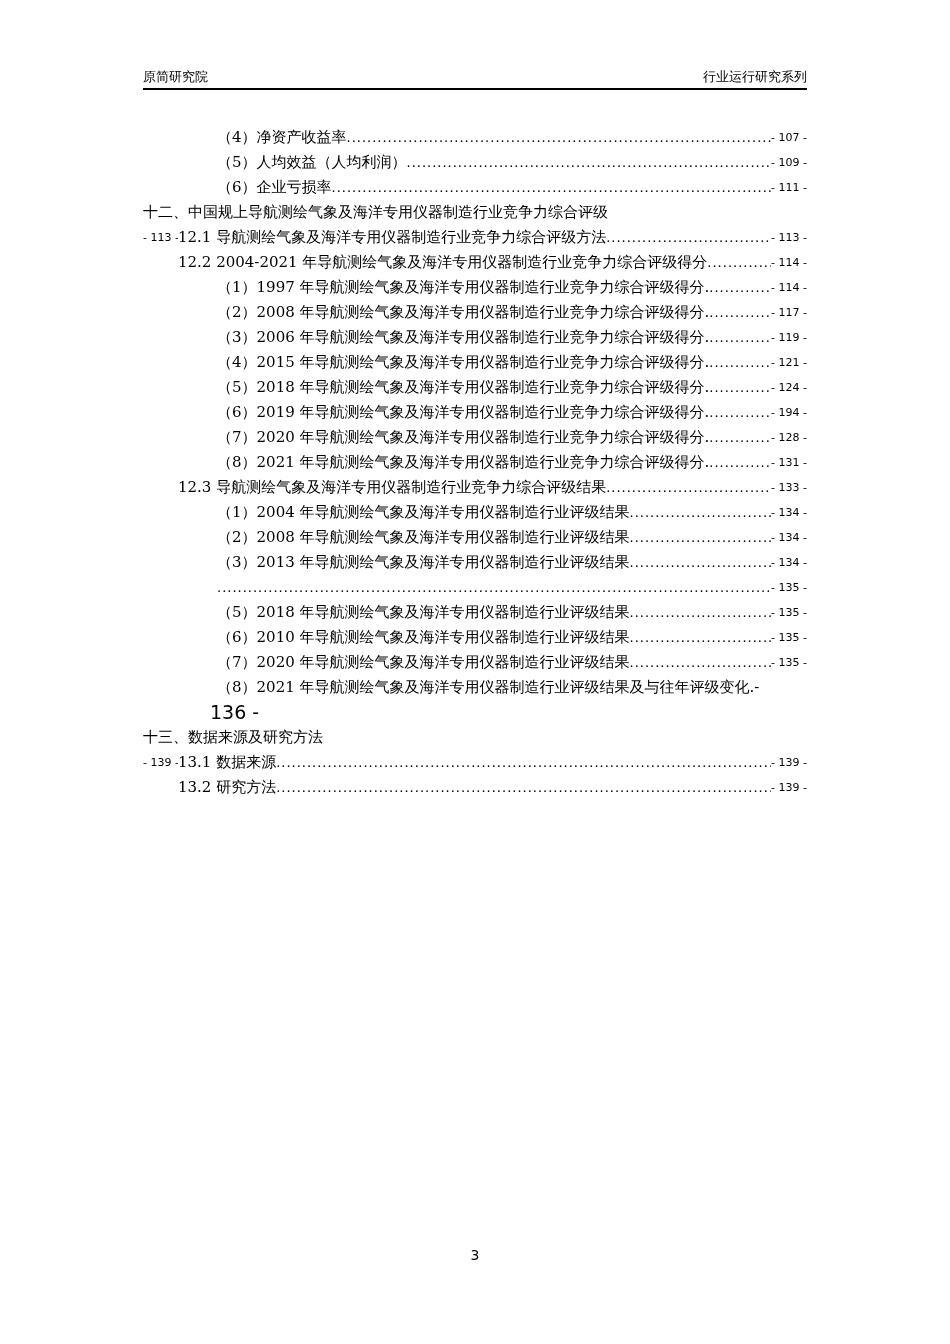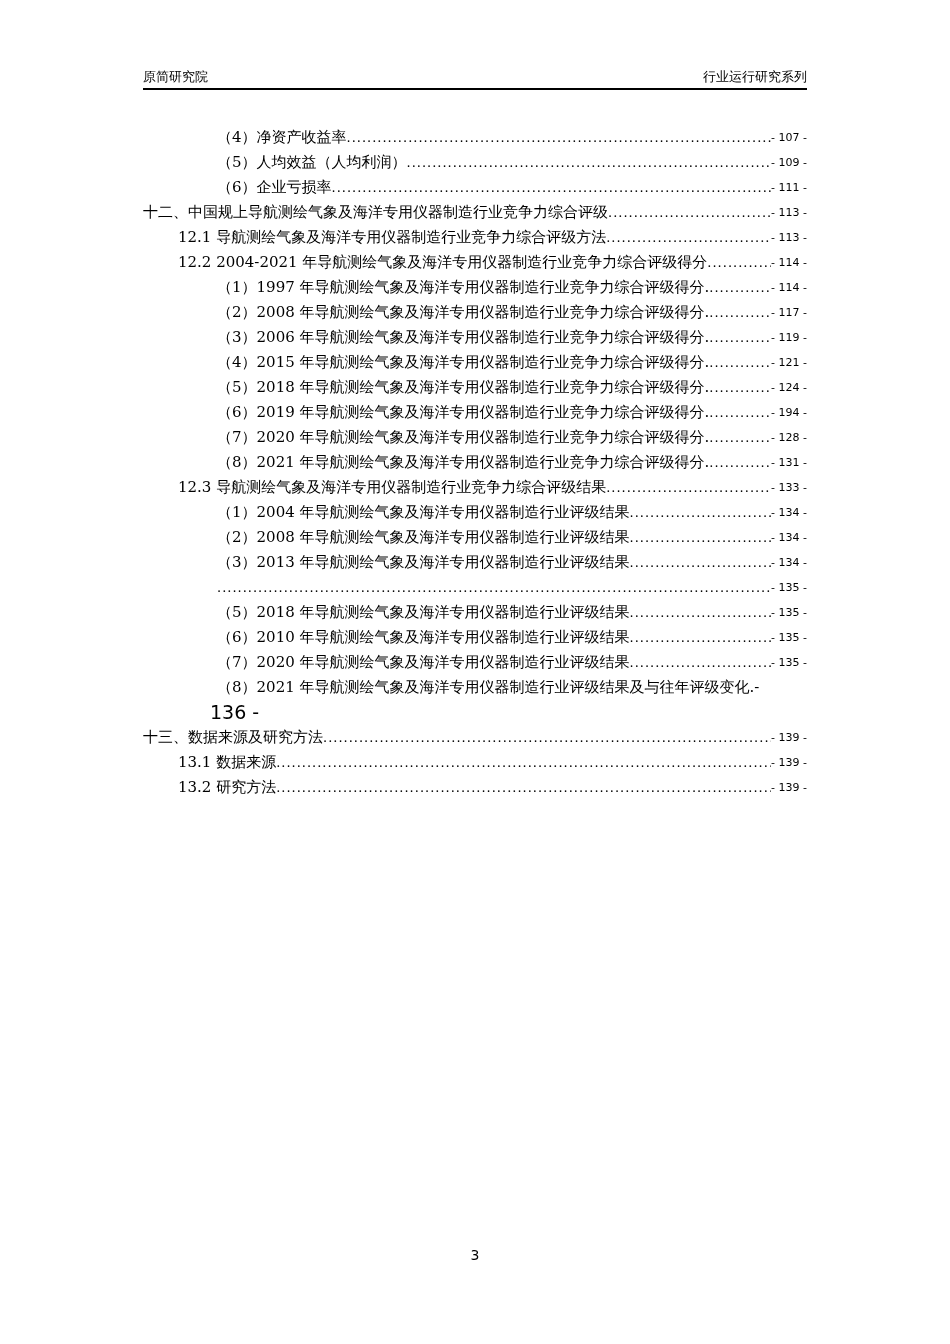--- a/index.html
+++ b/index.html
@@ -8,21 +8,21 @@
   .header { position: absolute; left: 143px; top: 68px; width: 664px; height: 20px;
             font-family: "DejaVu Sans", "Liberation Sans", sans-serif; font-size: 13px; }
   .header .left { position: absolute; left: 0; top: 0; }
   .header .right { position: absolute; right: 0; top: 0; }
   .header-rule { position: absolute; left: 143px; top: 88px; width: 664px; height: 2px; background: #000; }
   .toc { position: absolute; left: 143px; top: 125px; width: 664px; }
   .row { position: relative; height: 25px; line-height: 25px; font-size: 15px; white-space: nowrap; display: flex; }
   .row .t { flex: 0 0 auto; background: #fff; }
   .row .dots { flex: 1 1 auto; overflow: hidden; letter-spacing: 1px; font-size: 13px; }
   .row .p { flex: 0 0 auto; font-family: "DejaVu Sans", "Liberation Sans", sans-serif; font-size: 11px; }
-  .lv1 { padding-left: 0; }
+  .lv1 { padding-left: 0; flex-direction: column; }
   .lv2 { padding-left: 35px; }
   .lv3 { padding-left: 74px; }
   .wrap2 { height: 25px; line-height: 25px; font-size: 19px; padding-left: 67px;
            font-family: "DejaVu Sans", "Liberation Sans", sans-serif; }
   .page-num { position: absolute; top: 1247px; left: 0; width: 950px; text-align: center;
               font-family: "DejaVu Sans", "Liberation Sans", sans-serif; font-size: 14px; }
 </style>
 </head>
 <body>
 

